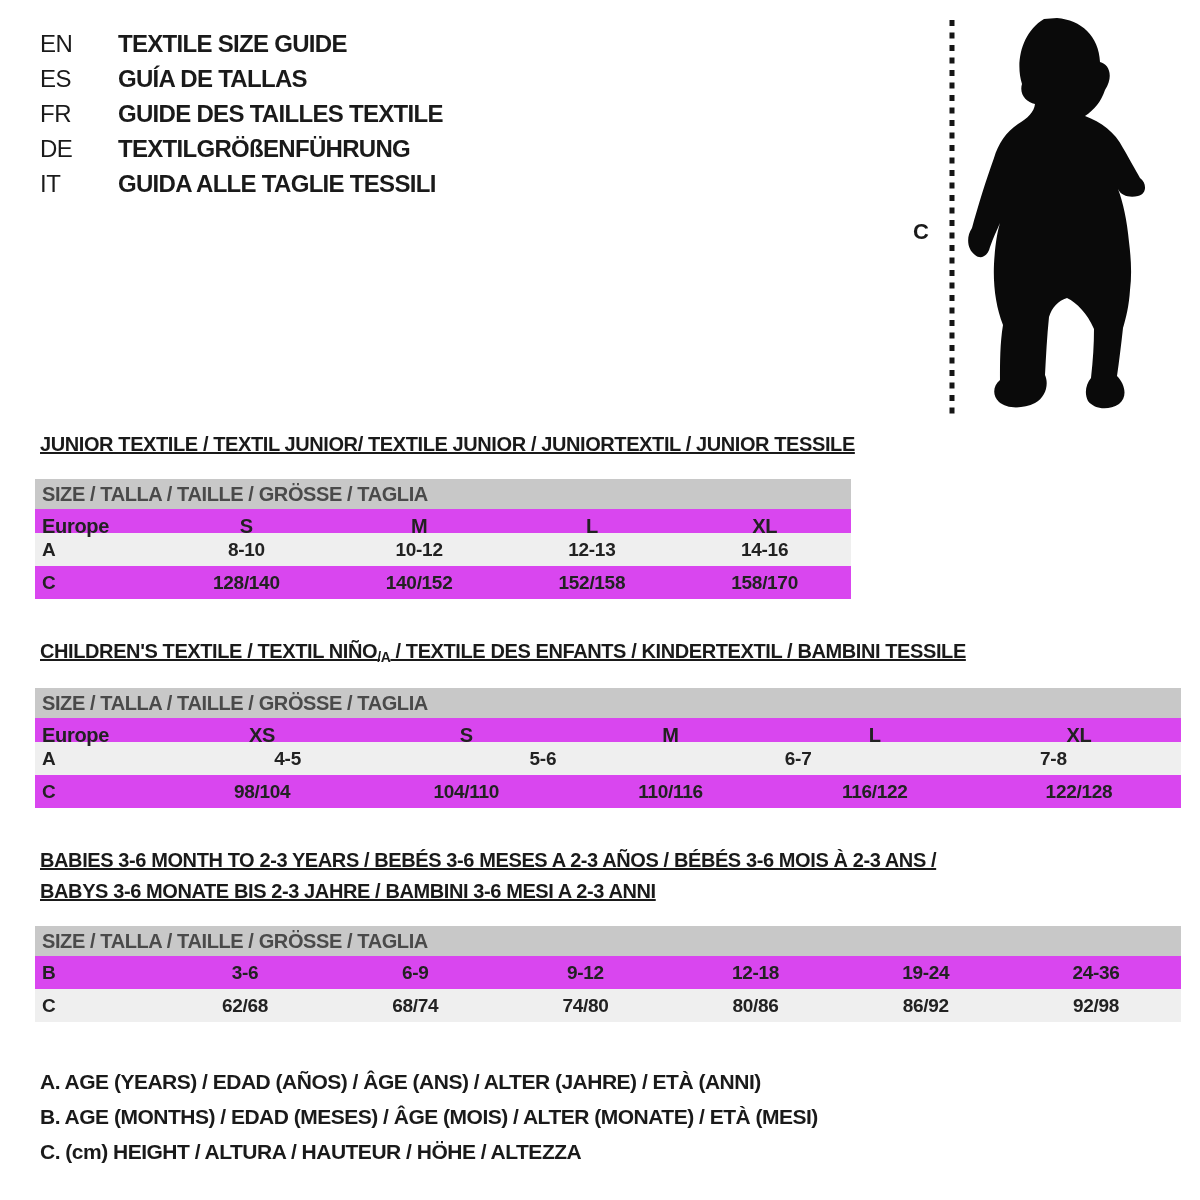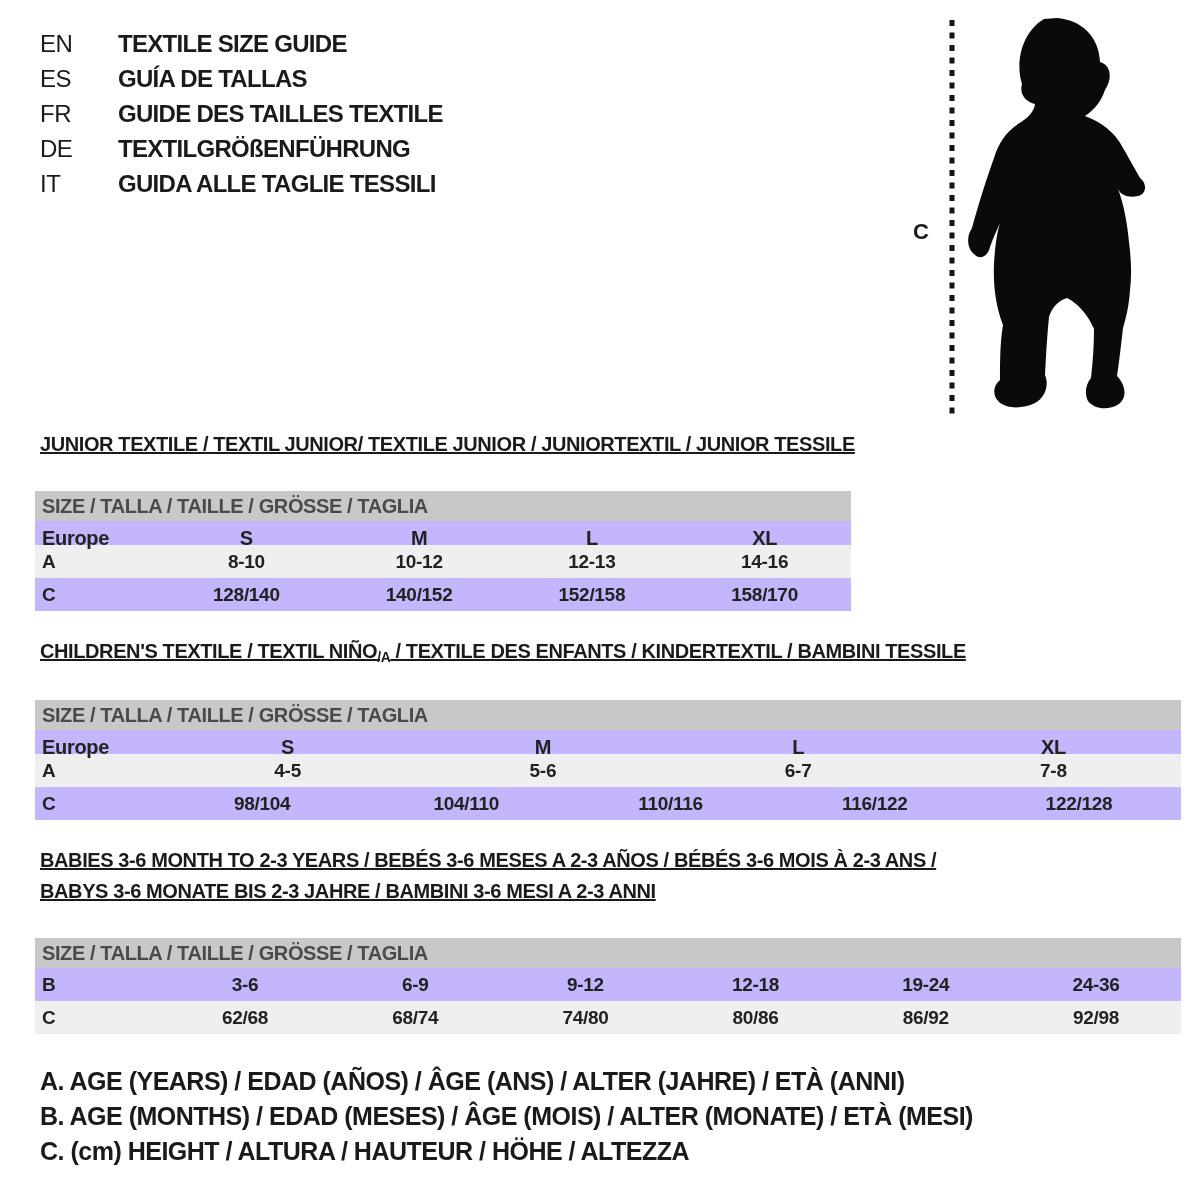--- a/index.html
+++ b/index.html
@@ -24,39 +24,39 @@
   .c-label{left:913px;top:219px;font-size:22px;font-weight:bold;}
 
   
   .section-title{font-size:20px;font-weight:bold;letter-spacing:-0.4px;white-space:nowrap;text-decoration:underline;}
   .title-junior{left:40px;top:433px;}
   .title-children{left:40px;top:640px;}
   .title-babies{left:40px;top:845px;line-height:31px;}
   .title-sub{font-size:14px;vertical-align:-4px;}
 
   
-  .tbl{background:#c4b5fd;margin-top:12px;}
+  .tbl{background:#d946ef;}
   .tbl-junior{left:35px;top:479px;width:816px;}
   .tbl-children{left:35px;top:688px;width:1146px;}
   .tbl-babies{left:35px;top:926px;width:1146px;}
   .size-bar{
     height:30px;line-height:30px;
     background:#c8c8c8;color:#4a4a4a;
     font-size:20px;font-weight:bold;letter-spacing:-0.4px;
     padding-left:7px;
   }
   .trow{display:flex;height:33px;line-height:33px;font-size:19px;font-weight:bold;letter-spacing:-0.3px;}
   .trow-hdr{height:24px;line-height:34px;font-size:20px;}
   .trow .lbl{width:125px;padding-left:7px;box-sizing:border-box;color:#222;}
   .trow .cell{flex:1;text-align:center;color:#222;}
   .alt{background:#efefef;}
 
   
   .legend{left:40px;top:1064px;}
-  .legend-line{height:35px;line-height:35px;font-size:25px;font-weight:bold;letter-spacing:-0.5px;white-space:nowrap;}
+  .legend-line{height:35px;line-height:35px;font-size:21px;font-weight:bold;letter-spacing:-0.5px;white-space:nowrap;}
 </style>
 </head>
 <body>
 
 <div class="abs lang-list">
   <div class="lang-row">
     <span class="lang-code">EN</span>
     <span class="lang-title">TEXTILE SIZE GUIDE</span>
   </div>
   <div class="lang-row">
@@ -146,20 +146,21 @@
 </div>
 
 <div class="abs section-title title-children">
   <span>CHILDREN'S TEXTILE / TEXTIL NIÑO</span><span class="title-sub">/A</span><span> / TEXTILE DES ENFANTS / KINDERTEXTIL / BAMBINI TESSILE</span>
 </div>
 
 <div class="abs tbl tbl-children">
   <div class="size-bar">SIZE / TALLA / TAILLE / GRÖSSE / TAGLIA</div>
   <div class="trow trow-hdr">
     <span class="lbl">Europe</span>
+    <span class="cell">XS</span>
     <span class="cell">S</span>
     <span class="cell">M</span>
     <span class="cell">L</span>
     <span class="cell">XL</span>
   </div>
   <div class="trow alt">
     <span class="lbl">A</span>
     <span class="cell">4-5</span>
     <span class="cell">5-6</span>
     <span class="cell">6-7</span>

